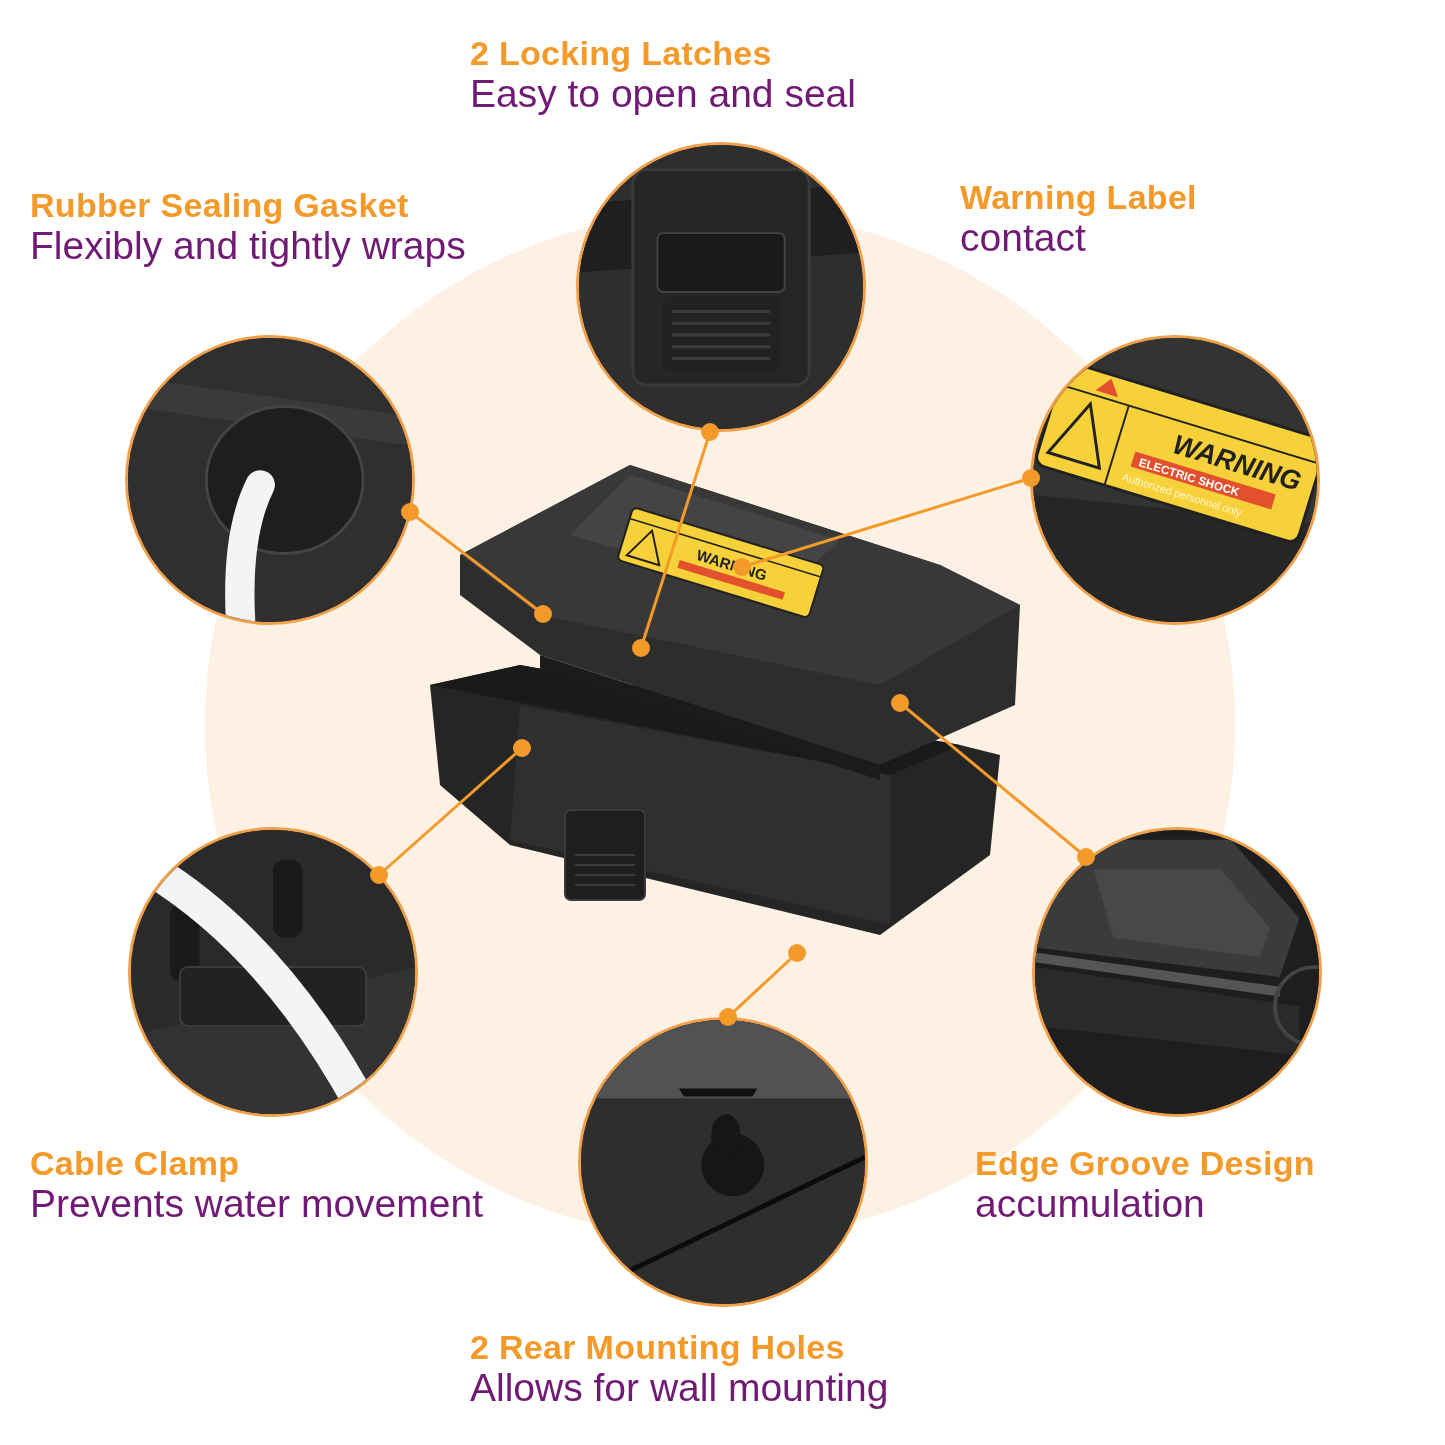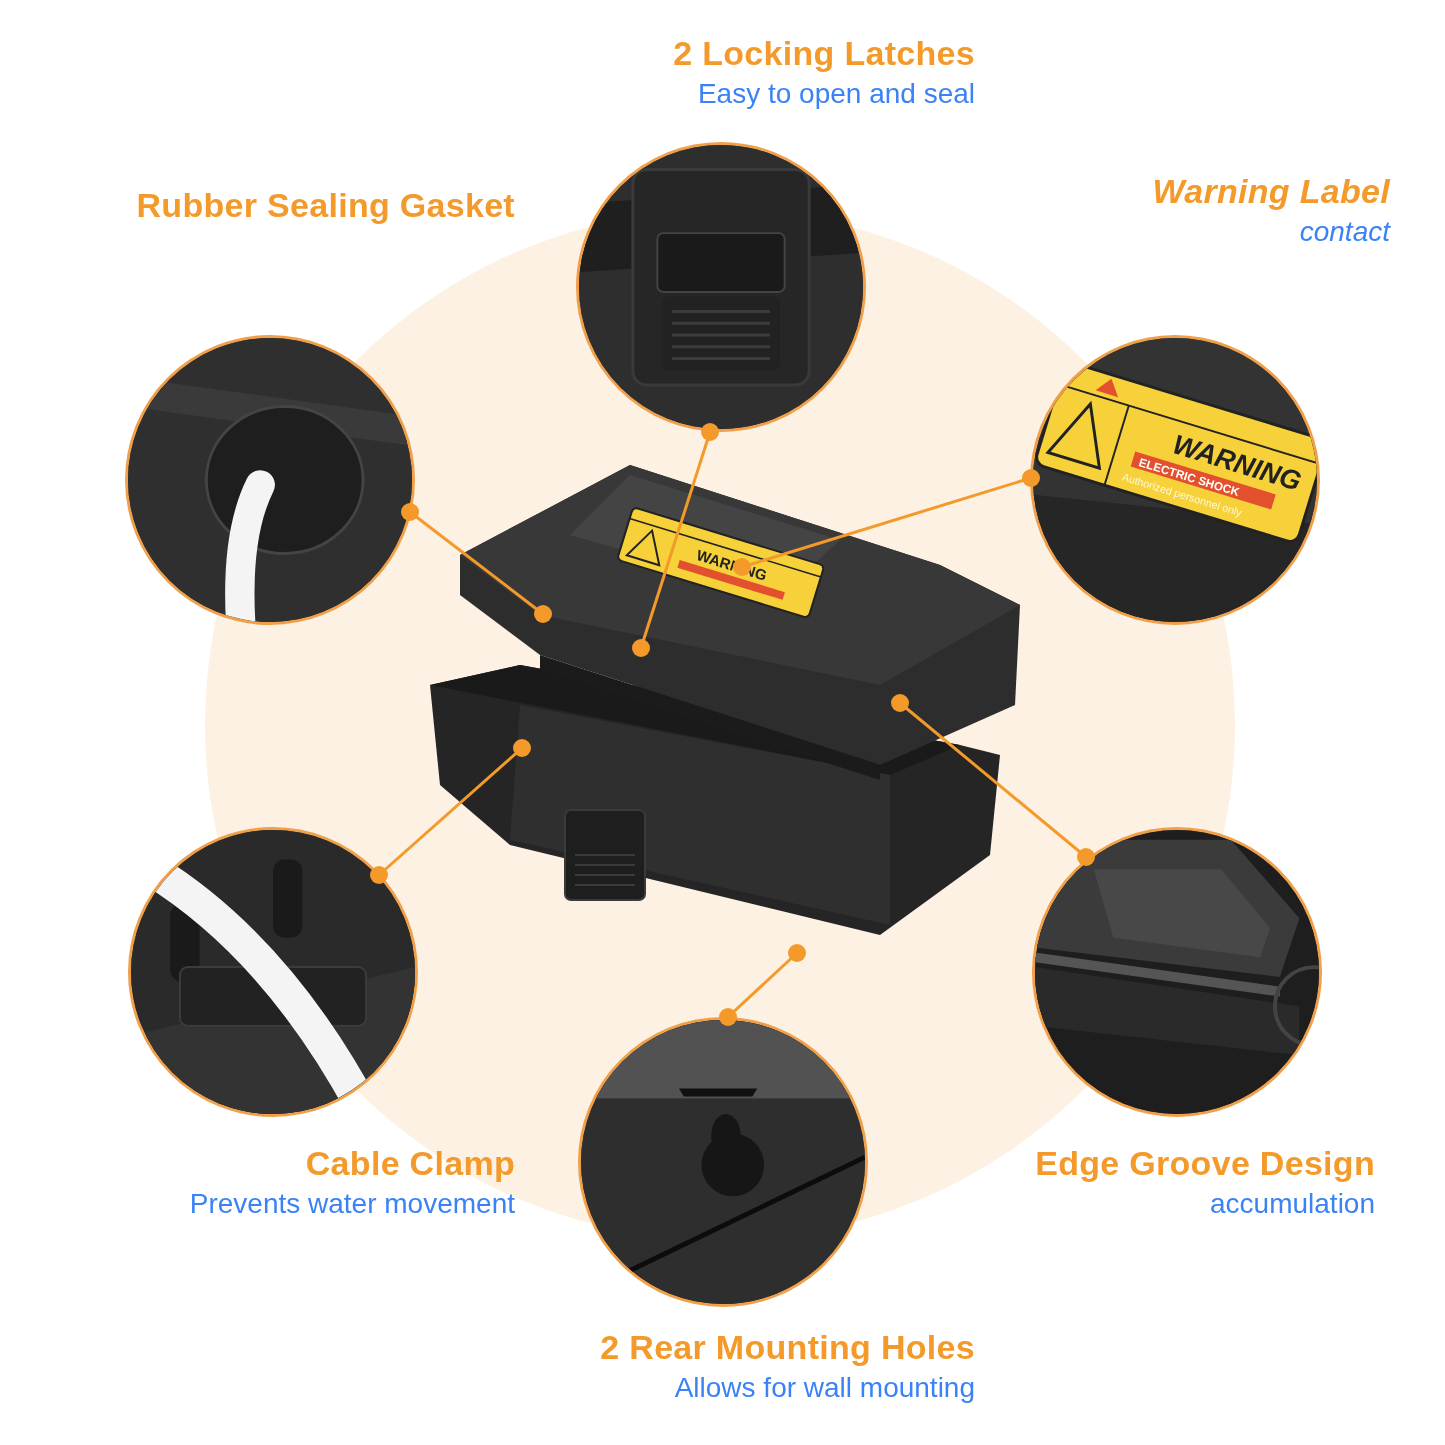--- a/index.html
+++ b/index.html
@@ -2,48 +2,49 @@
 <html><head>
   <meta charset="utf-8">
   <style>
     * { box-sizing: border-box; margin: 0; padding: 0; }
     html, body { width: 1445px; height: 1445px; background: #ffffff; overflow: hidden; }
     body { position: relative; font-family: "Liberation Sans", "DejaVu Sans", sans-serif; }
     .bg-circle {
       position: absolute; left: 205px; top: 210px; width: 1030px; height: 1030px;
       border-radius: 50%; background: #fdf1e4;
     }
-    .feature-text { position: absolute; text-align: right; }
+    .feature-text { position: absolute; text-align: left; }
     .feature-title {
       color: #f39a2b; font-weight: bold; font-size: 34px; line-height: 40px; letter-spacing: 0.3px;
     }
-    .feature-desc { color: #3b82f6; font-size: 28px; line-height: 42px; }
+    .feature-desc { color: #701a75; font-size: 39px; line-height: 42px; }
     .detail-circle {
       position: absolute; border-radius: 50%; border: 3px solid #f0a04a; overflow: hidden;
       background: radial-gradient(circle at 40% 30%, #4a4a4a, #2a2a2a 60%, #1c1c1c);
     }
     .detail-circle svg { width: 100%; height: 100%; display: block; }
     .connectors { position: absolute; left: 0; top: 0; width: 1445px; height: 1445px; pointer-events: none; }
     .product { position: absolute; left: 420px; top: 455px; width: 600px; height: 500px; }
   </style>
 </head>
 <body>
 
 <div class="bg-circle"></div>
 
 <div class="feature-text" style="left:470px; top:33px; width:505px;">
   <div class="feature-title">2 Locking Latches</div>
   <div class="feature-desc">Easy to open and seal</div>
 </div>
 
 <div class="feature-text" style="left:30px; top:177px; width:485px;margin-top:8px;">
   <div class="feature-title">Rubber Sealing Gasket</div>
+  <div class="feature-desc">Flexibly and tightly wraps</div>
 </div>
 
-<div class="feature-text" style="left:960px; top:171px; width:430px;font-style:italic;">
+<div class="feature-text" style="left:960px; top:177px; width:430px;">
   <div class="feature-title">Warning Label</div>
   <div class="feature-desc">contact</div>
 </div>
 
 <div class="feature-text" style="left:30px; top:1143px; width:485px;">
   <div class="feature-title">Cable Clamp</div>
   <div class="feature-desc">Prevents water movement</div>
 </div>
 
 <div class="feature-text" style="left:975px; top:1143px; width:400px;">

